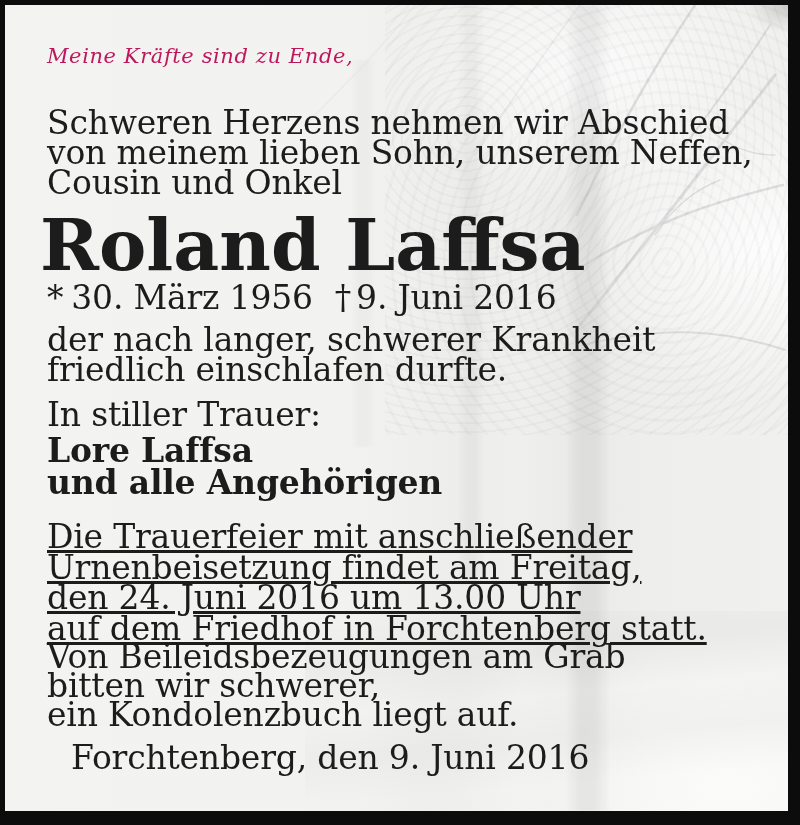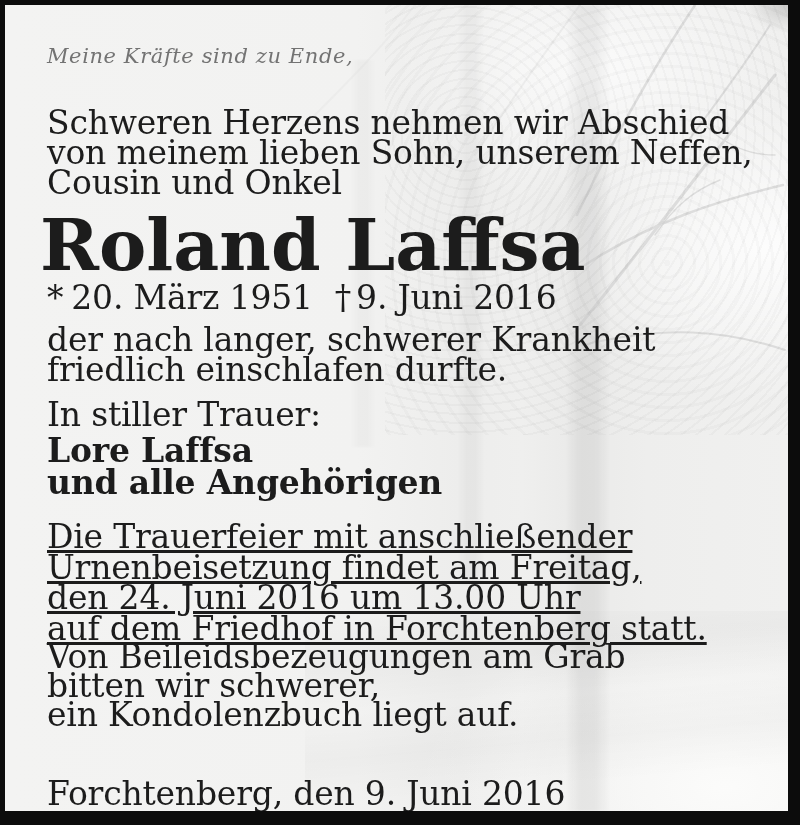--- a/index.html
+++ b/index.html
@@ -51,33 +51,33 @@
       repeating-radial-gradient(circle at 20% 30%, rgba(0,0,0,.04) 0 2px, rgba(0,0,0,0) 2px 9px),
       repeating-radial-gradient(circle at 70% 60%, rgba(0,0,0,.03) 0 3px, rgba(0,0,0,0) 3px 13px);
   }
   .ground{
     position:absolute;left:300px;bottom:10px;width:483px;height:190px;
     background:linear-gradient(175deg,rgba(0,0,0,0) 0%,rgba(0,0,0,.028) 25%,rgba(0,0,0,0) 45%,rgba(0,0,0,.022) 65%,rgba(0,0,0,0) 85%);
   }
   
   .tx{position:absolute;left:42px;white-space:nowrap;}
   .body-text{font-size:33px;line-height:30px;letter-spacing:-.2px;}
-  .quote{top:39px;font-style:italic;font-size:21px;line-height:24px;letter-spacing:.6px;color:#737373;}
+  .quote{top:39px;font-style:italic;font-size:21px;line-height:24px;letter-spacing:.6px;color:#be185d;}
   .intro{top:103px;}
   .name{left:35px;top:210px;font-weight:700;font-size:71px;line-height:60px;letter-spacing:0;}
   .dates{top:278px;}
   .dates .death-part{margin-left:22px;}
   .dates .sym-born{margin-right:8px;}
   .dates .sym-died{margin-right:5px;}
   .illness{top:320px;}
   .mourn-label{top:395px;}
   .mourners{top:430px;font-weight:700;line-height:32px;}
   .funeral{top:517px;line-height:30.5px;text-decoration:underline;}
   .condolence{top:637px;line-height:29px;}
-  .closing{top:774px;}
+  .closing{top:738px;margin-left:24px;}
 </style>
 </head>
 <body>
 
 <div class="frame">
   <div class="sheet">
 
     <div class="photo-bg"></div>
     <div class="trunk trunk-main"></div>
     <div class="trunk trunk-2"></div>
@@ -102,21 +102,21 @@
 
     <div class="tx body-text intro">
       <div>Schweren Herzens nehmen wir Abschied</div>
       <div>von meinem lieben Sohn, unserem Neffen,</div>
       <div>Cousin und Onkel</div>
     </div>
 
     <h1 class="tx name" style="margin:0;">Roland Laffsa</h1>
 
     <div class="tx body-text dates">
-      <span class="birth-part"><span class="sym-born">*</span><span>20. März 1951</span></span><span class="death-part"><span class="sym-died">†</span><span>9. Juni 2016</span></span>
+      <span class="birth-part"><span class="sym-born">*</span><span>30. März 1956</span></span><span class="death-part"><span class="sym-died">†</span><span>9. Juni 2016</span></span>
     </div>
 
     <div class="tx body-text illness">
       <div>der nach langer, schwerer Krankheit</div>
       <div>friedlich einschlafen durfte.</div>
     </div>
 
     <div class="tx body-text mourn-label">In stiller Trauer:</div>
 
     <div class="tx body-text mourners">

